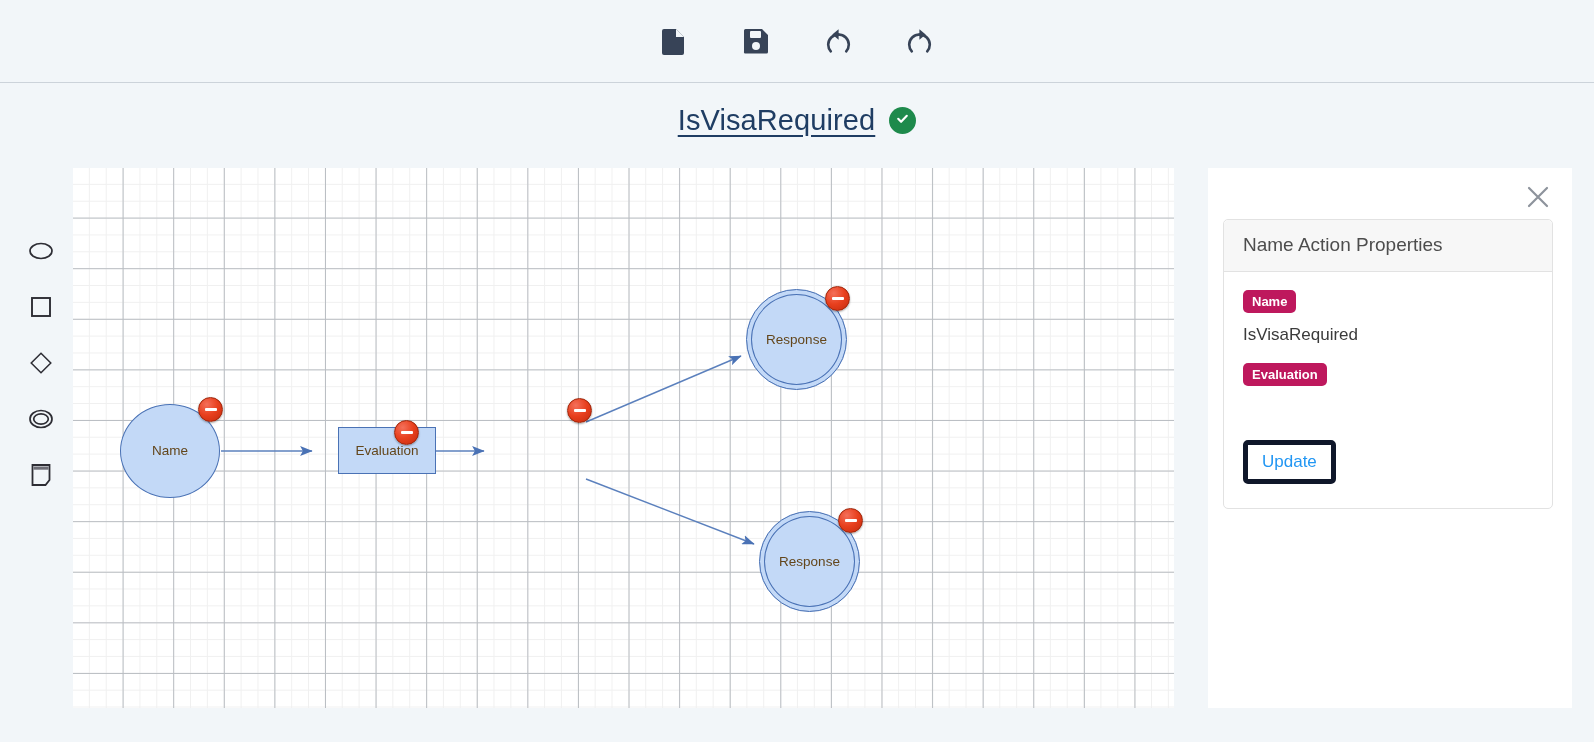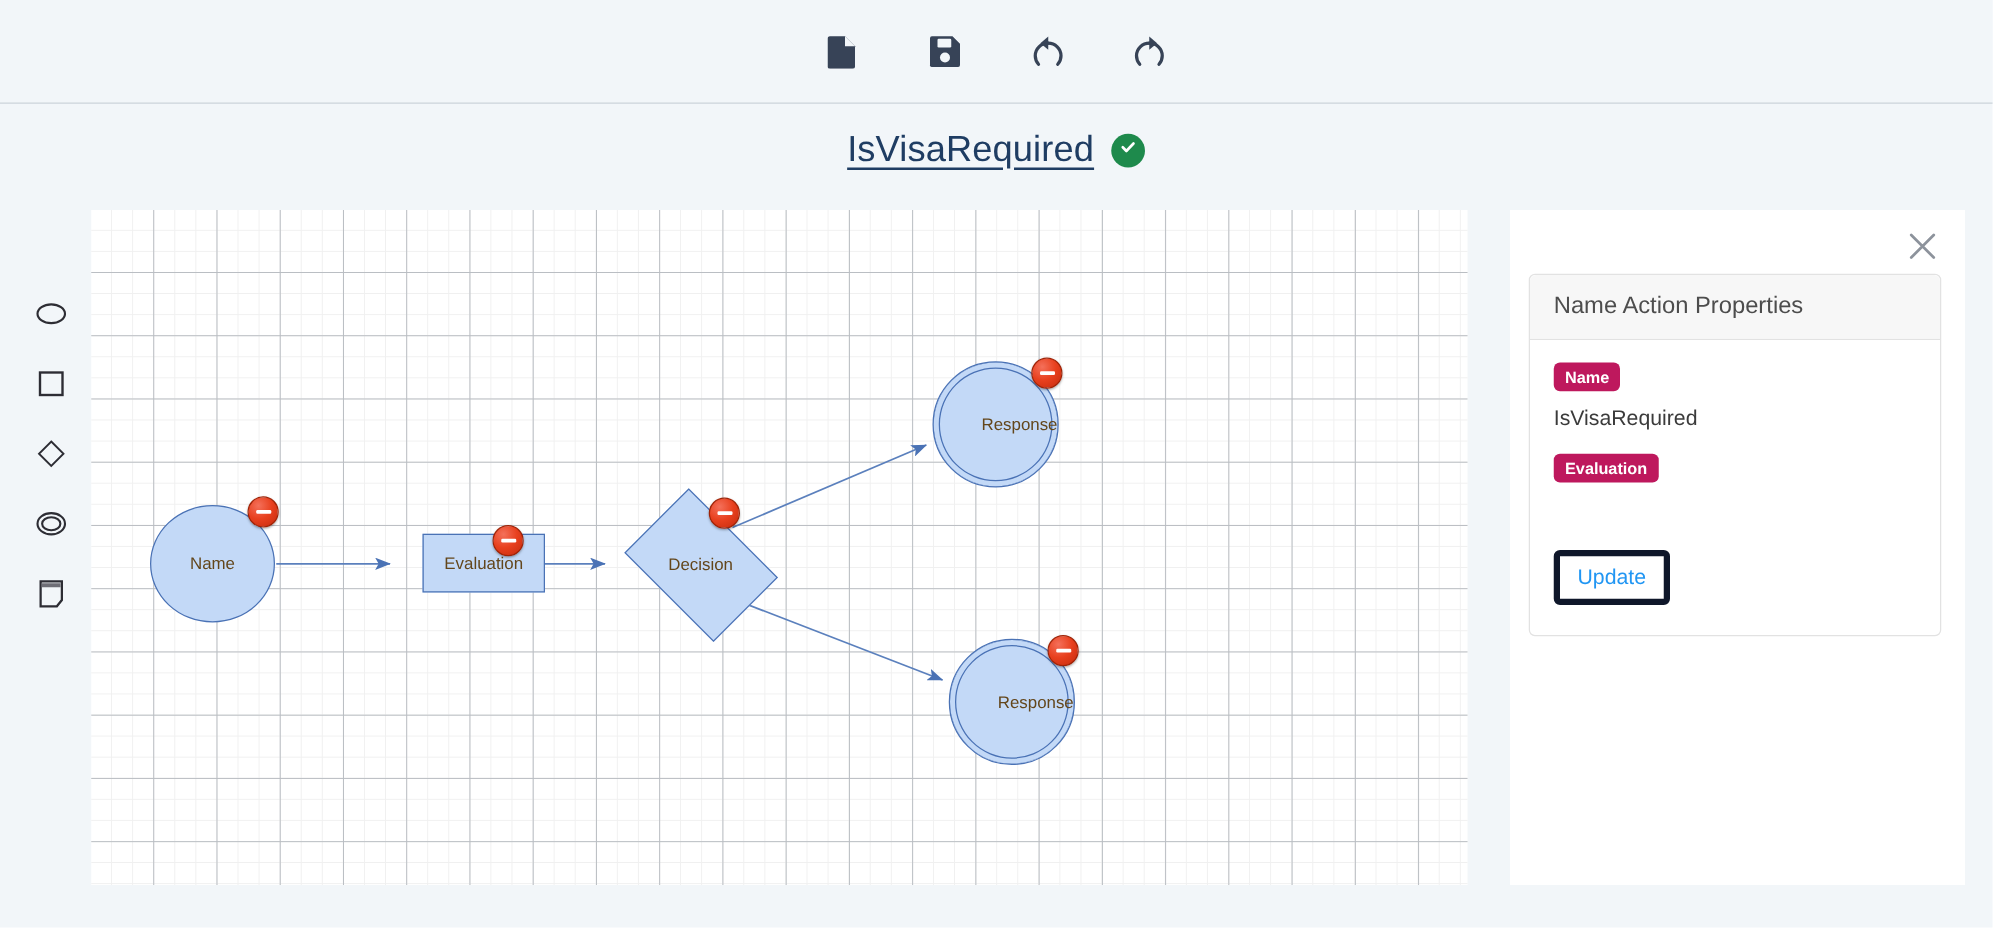--- a/index.html
+++ b/index.html
@@ -138,21 +138,20 @@
     font-size: 13.5px;
     color: #63461b;
     font-family: "Liberation Sans", sans-serif;
     pointer-events: none;
     line-height: 1;
   }
   .node.circle { border-radius: 50%; }
   .node.double {
     border-radius: 50%;
     box-shadow: inset 0 0 0 4px #c3d9f7, inset 0 0 0 5px #4a72b5;
-    justify-content: flex-end;
   }
   .node.rect { border-radius: 0; }
   .node.diamond {
     background: transparent;
     border: none;
   }
   .node.diamond .dia-shape {
     position: absolute;
     left: 50%; top: 50%;
     width: 70.7%;
@@ -387,24 +386,20 @@
       <i></i>
     </div>
 
   <div class="node rect" style="left:245px; top:259px; width:98px; height:47px;margin-left:20px;">
     <span class="label">Evaluation</span>
   </div>
   <div class="del-badge" style="left:321px; top:252px;">
       <i></i>
     </div>
 
-  <div class="node diamond" style="left:416px; top:232px; width:143px; height:103px;">
-    <span class="dia-shape"></span>
-    <span class="label" style="position:relative;">Decision</span>
-  </div>
   <div class="del-badge" style="left:494px; top:230px;">
       <i></i>
     </div>
 
   <div class="node double" style="left:673px; top:121px; width:101px; height:101px;">
     <span class="label">Response</span>
   </div>
   <div class="del-badge" style="left:752px; top:118px;">
       <i></i>
     </div>

